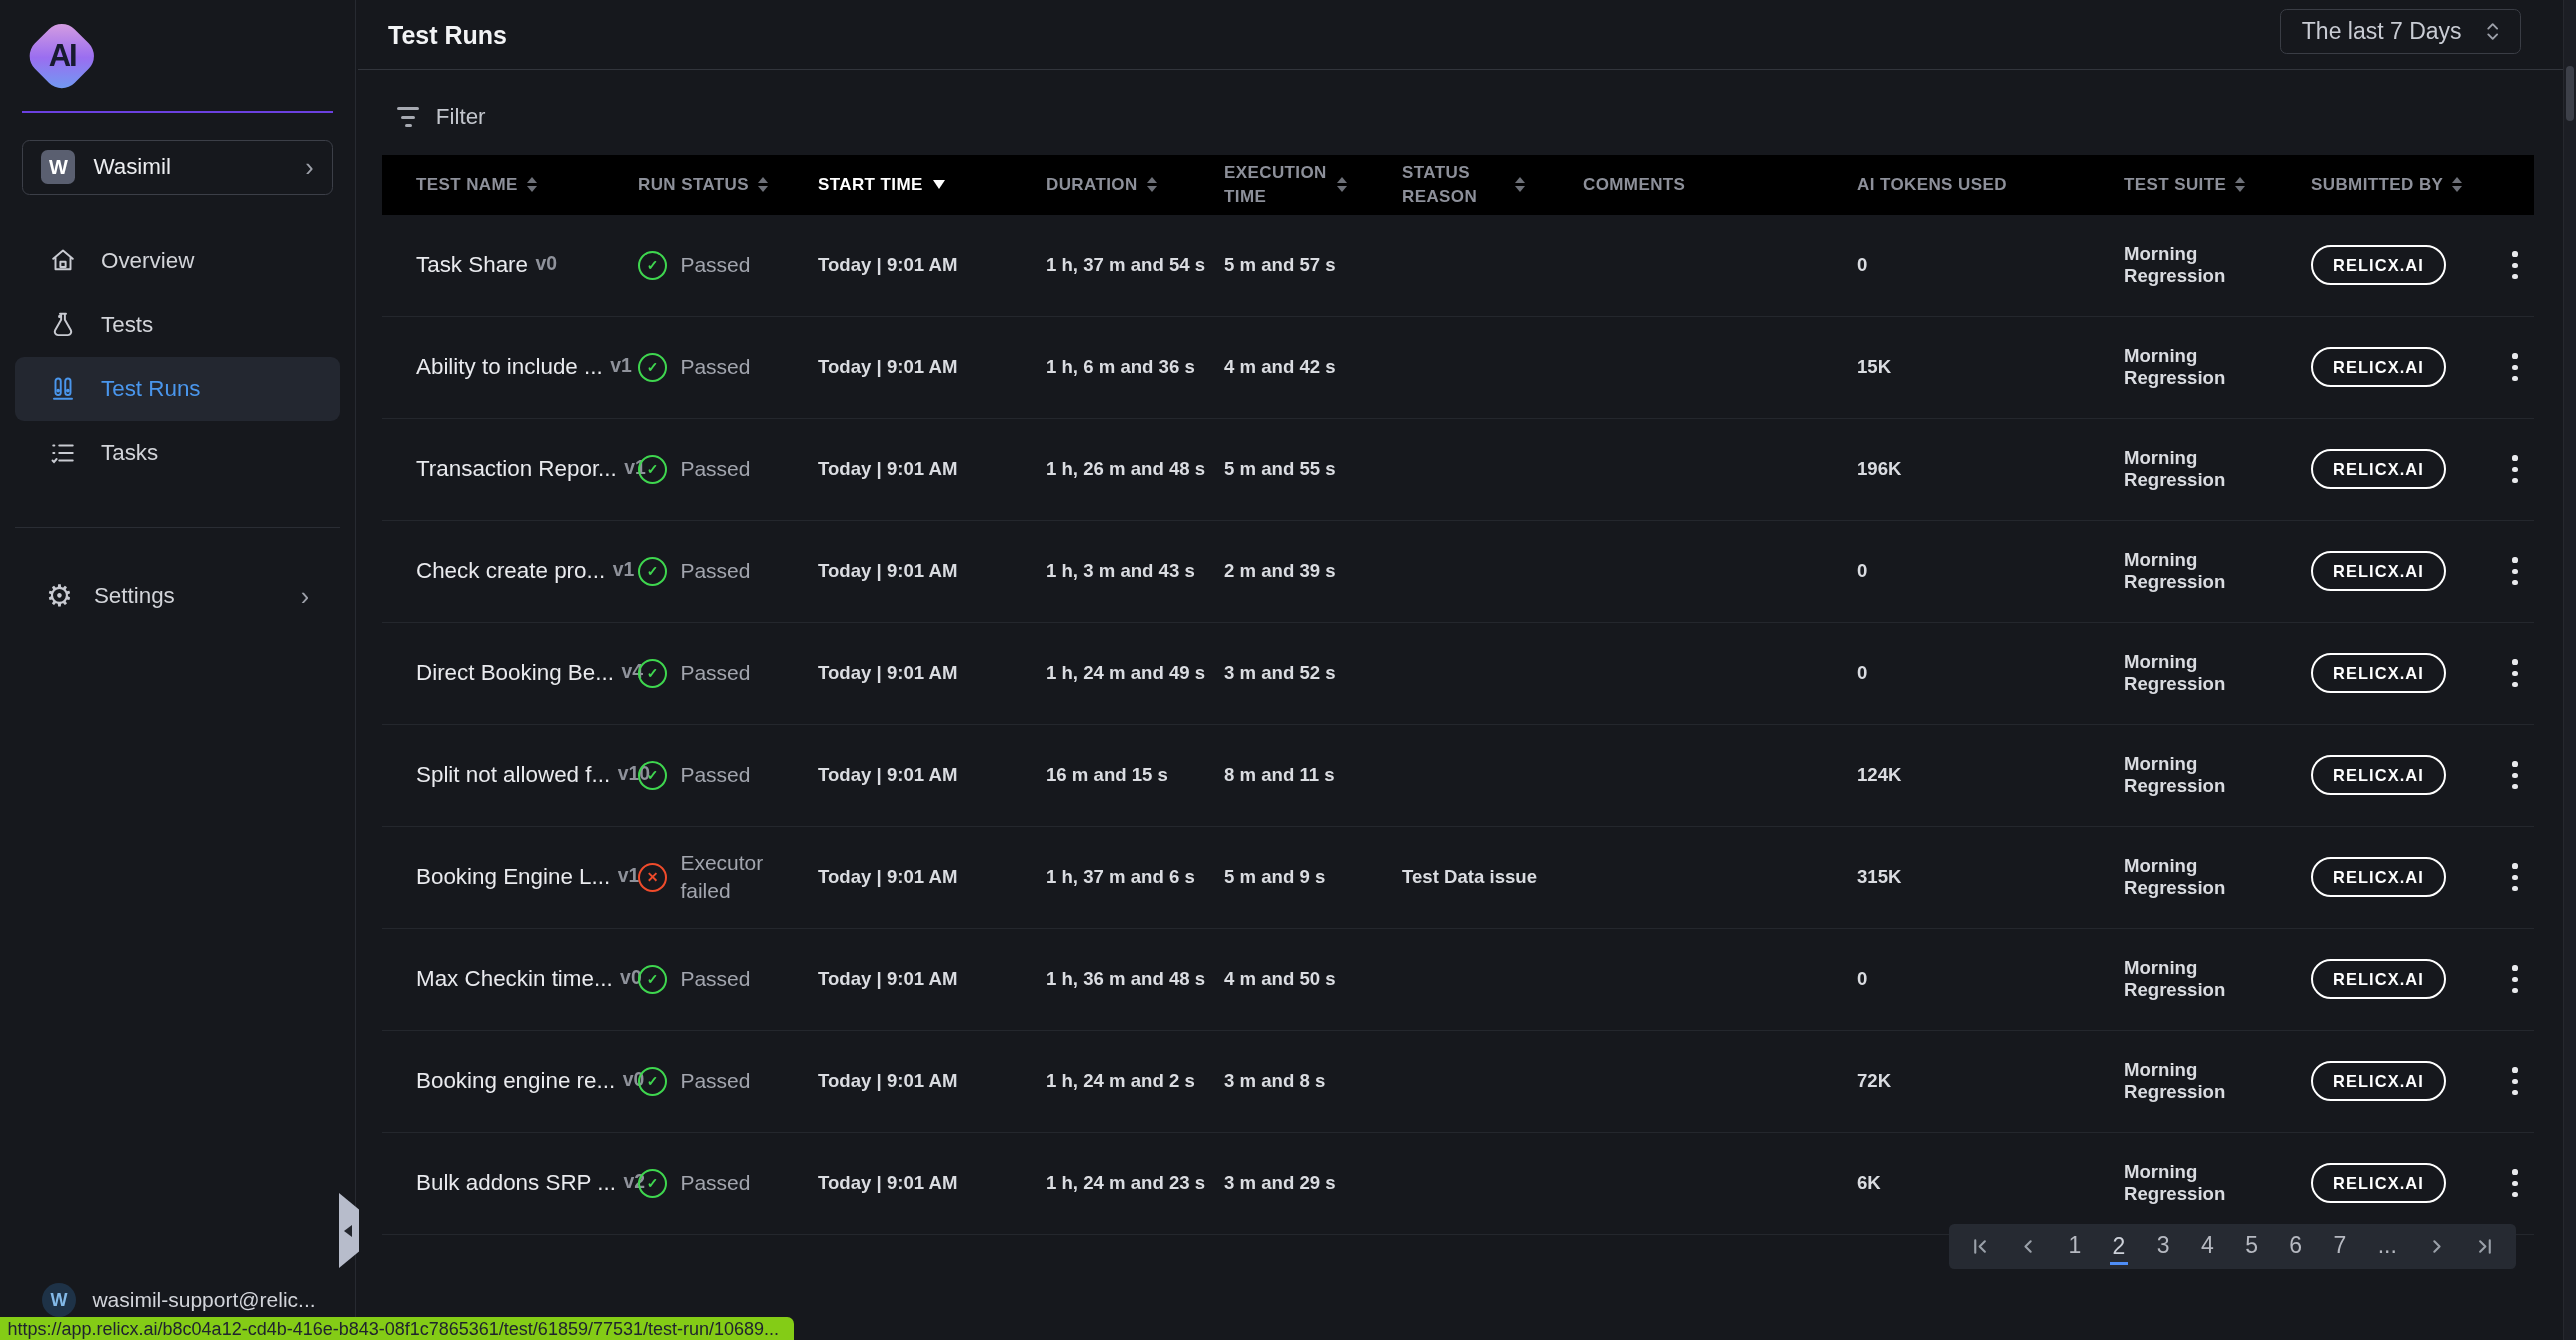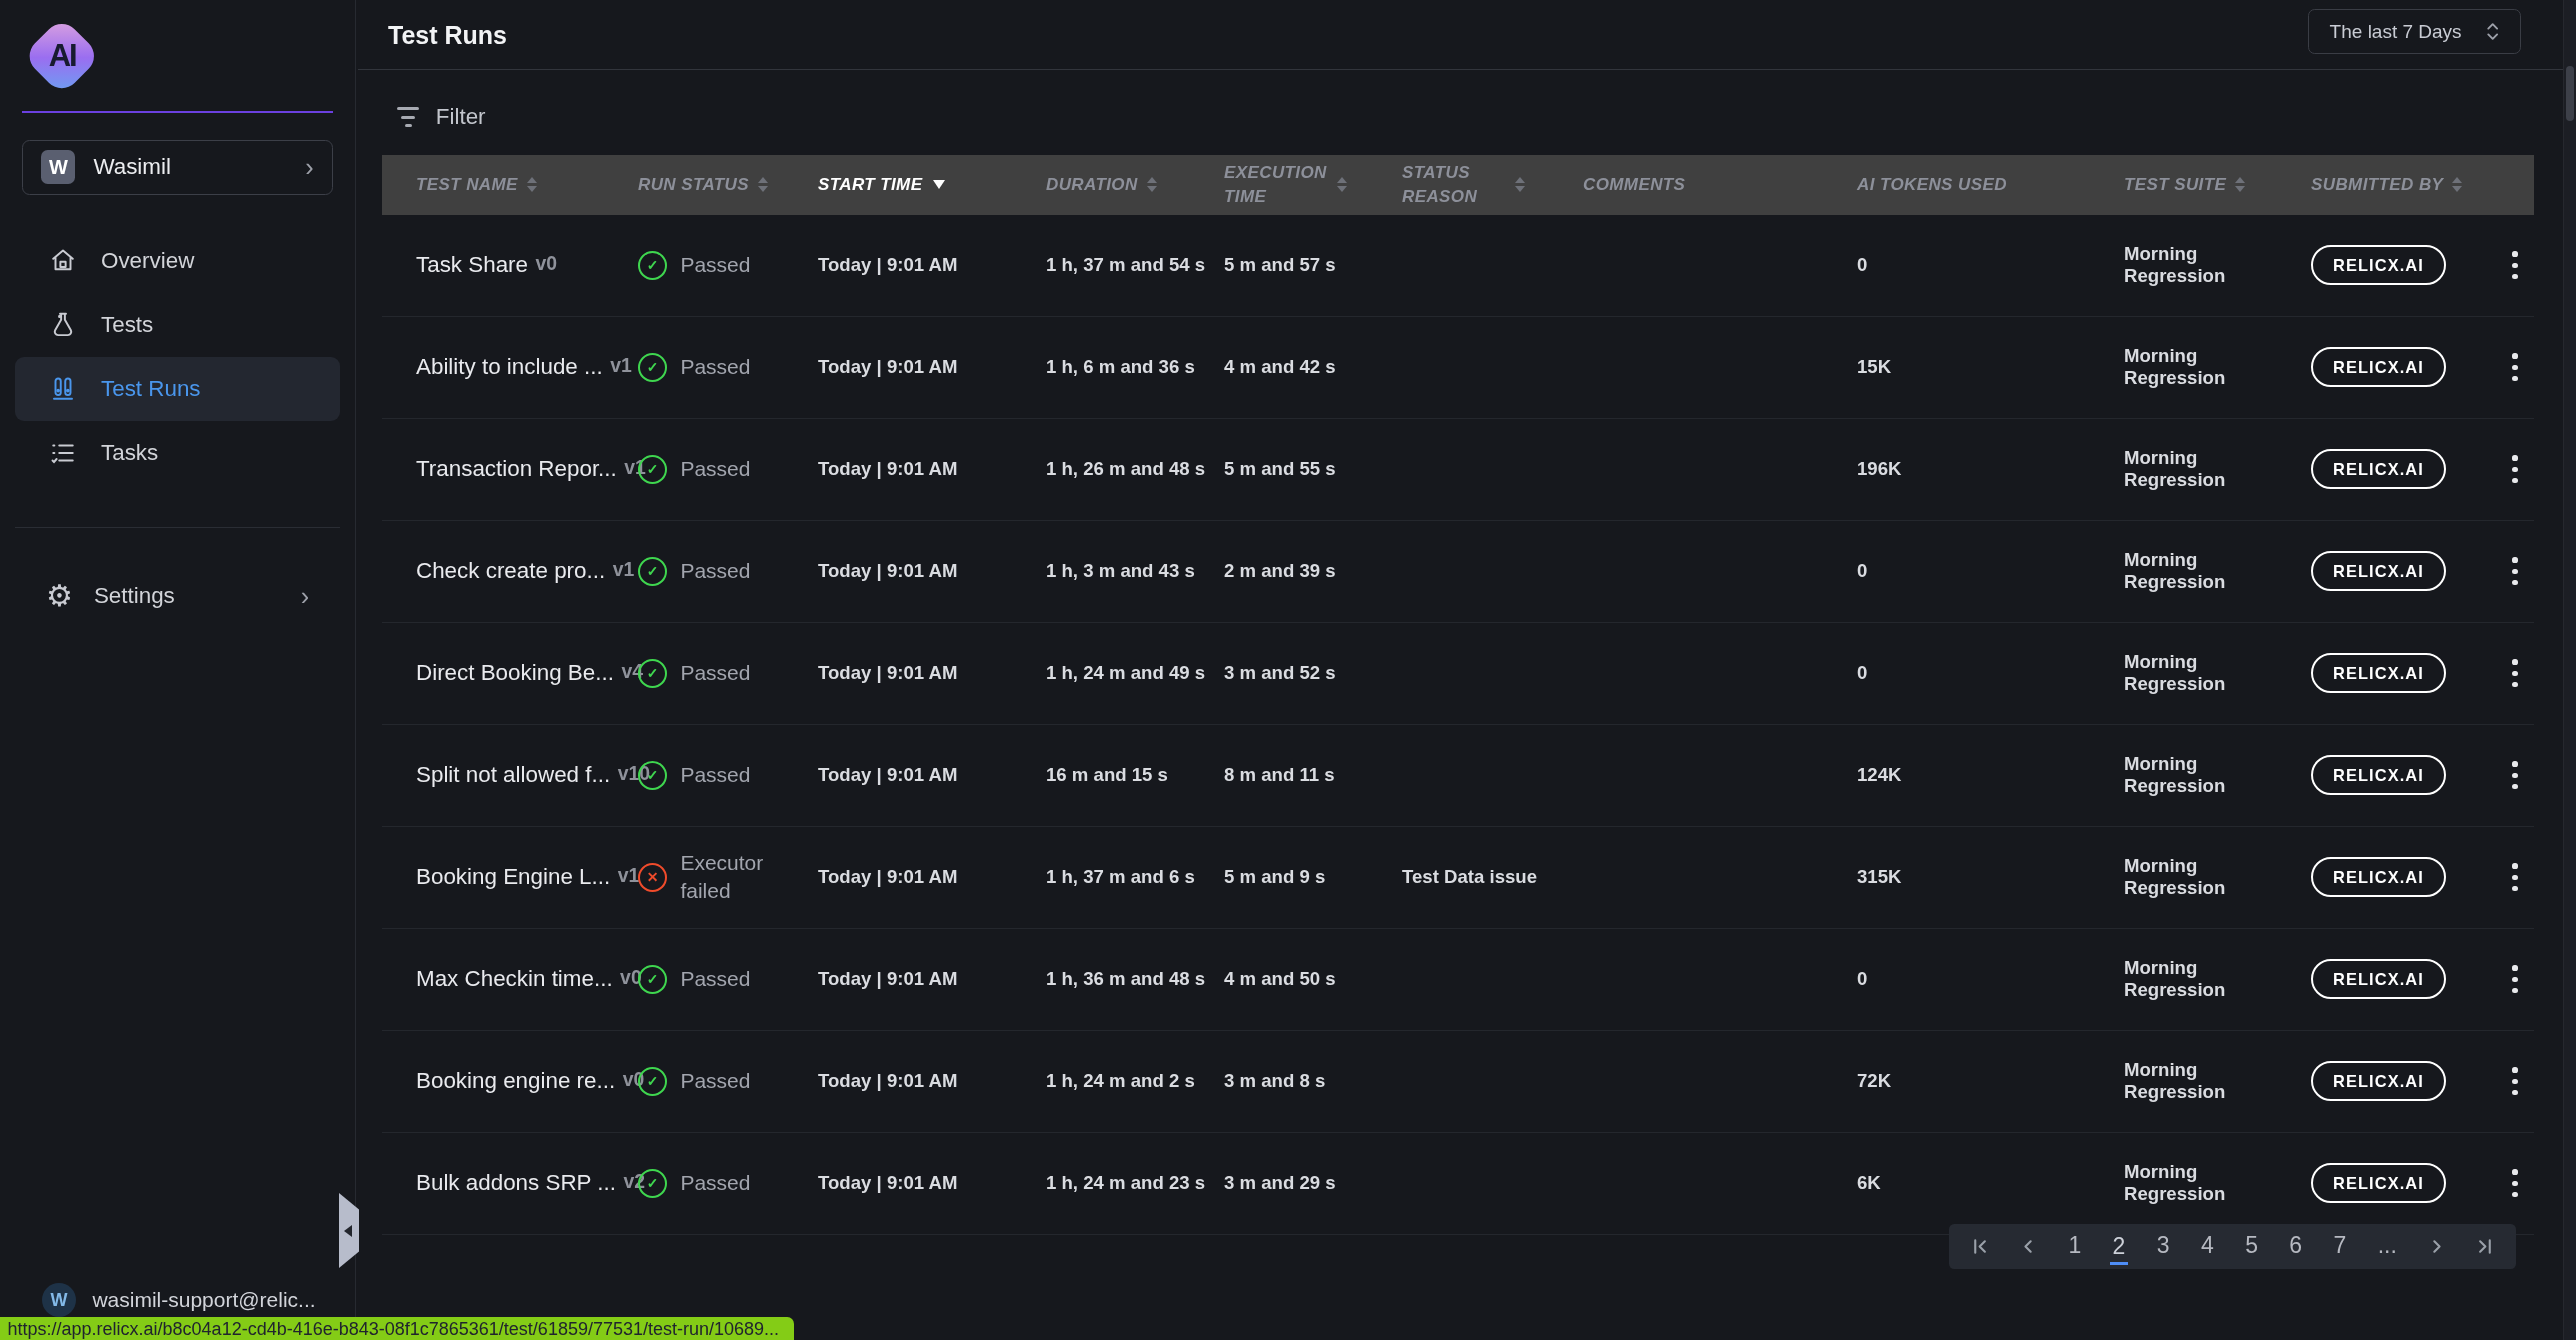--- a/index.html
+++ b/index.html
@@ -46,34 +46,34 @@
     clip-path:polygon(0 0,100% 22%,100% 78%,0 100%);display:flex;align-items:center;justify-content:center;
     cursor:pointer;z-index:5;}
   .collapse-arrow{width:0;height:0;border-top:6.7px solid transparent;border-bottom:6.7px solid transparent;
     border-right:8.2px solid #23262d;margin-right:2.2px;}
   
   .main{position:absolute;left:358px;top:0;right:12px;height:100%;}
   .topbar{height:69px;border-bottom:1.5px solid #32353c;position:relative;}
   .page-title{position:absolute;left:30px;top:50%;transform:translateY(-50%);
     color:#f2f3f5;font-size:25px;font-weight:700;margin:0;}
   .daterange{position:absolute;right:43px;top:9px;height:45px;border:1.5px solid #3a3d45;border-radius:6.7px;
-    display:flex;align-items:center;gap:21px;padding:0 18px 0 21px;color:#c9ccd4;font-size:19px;
+    display:flex;align-items:center;gap:21px;padding:0 18px 0 21px;color:#c9ccd4;font-size:23px;
     box-sizing:border-box;cursor:pointer;}
   .filter-row{margin:34px 0 0 39px;display:flex;align-items:center;gap:16.4px;color:#c3c6cd;
     font-size:22.4px;cursor:pointer;width:max-content;}
   .filter-icon{display:flex;flex-direction:column;gap:5.2px;align-items:center;}
   .filter-icon i{display:block;height:3px;background:#a7aab2;border-radius:1.5px;}
   .filter-icon i:nth-child(1){width:22.4px;}
   .filter-icon i:nth-child(2){width:14px;}
   .filter-icon i:nth-child(3){width:6.7px;}
   
   .table{margin:25px 30px 0 24px;
     --cols:222px 180px 228px 178px 178px 181px 274px 267px 187px 185px 1fr;}
-  .thead{display:grid;grid-template-columns:var(--cols);padding-left:34px;background:#404040;
-    align-items:center;min-height:52px;font-style:italic;}
+  .thead{display:grid;grid-template-columns:var(--cols);padding-left:34px;background:#000000;
+    align-items:center;min-height:52px;}
   .th{display:flex;align-items:center;color:#8d909a;font-size:17px;font-weight:700;
     letter-spacing:0.4px;padding:6px 9px 6px 0;}
   .th .lbl{line-height:1.4;}
   .th .lbl.wrap{max-width:104px;}
   .th.active .lbl{color:#ffffff;}
   .sorts{display:inline-flex;flex-direction:column;gap:3px;margin-left:9px;}
   .tri-up{width:0;height:0;border-left:5.2px solid transparent;border-right:5.2px solid transparent;
     border-bottom:6.7px solid #6e7179;}
   .tri-down{width:0;height:0;border-left:5.2px solid transparent;border-right:5.2px solid transparent;
     border-top:6.7px solid #6e7179;}

